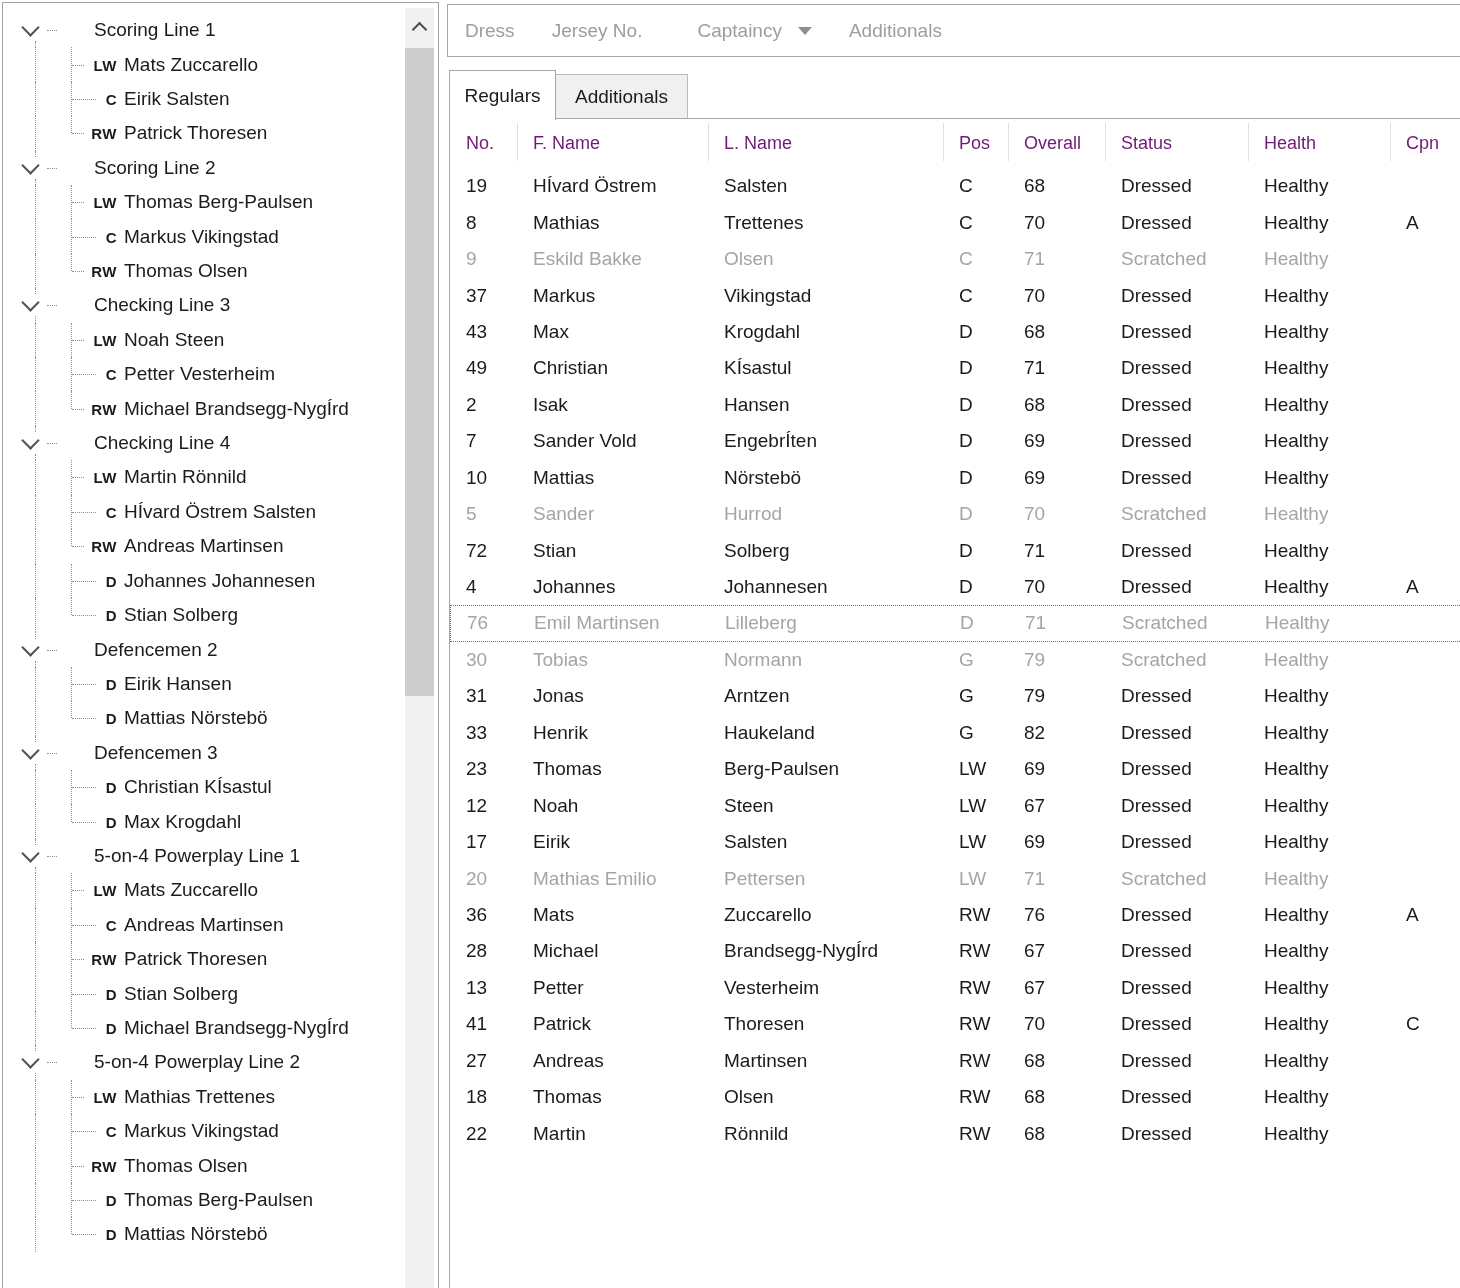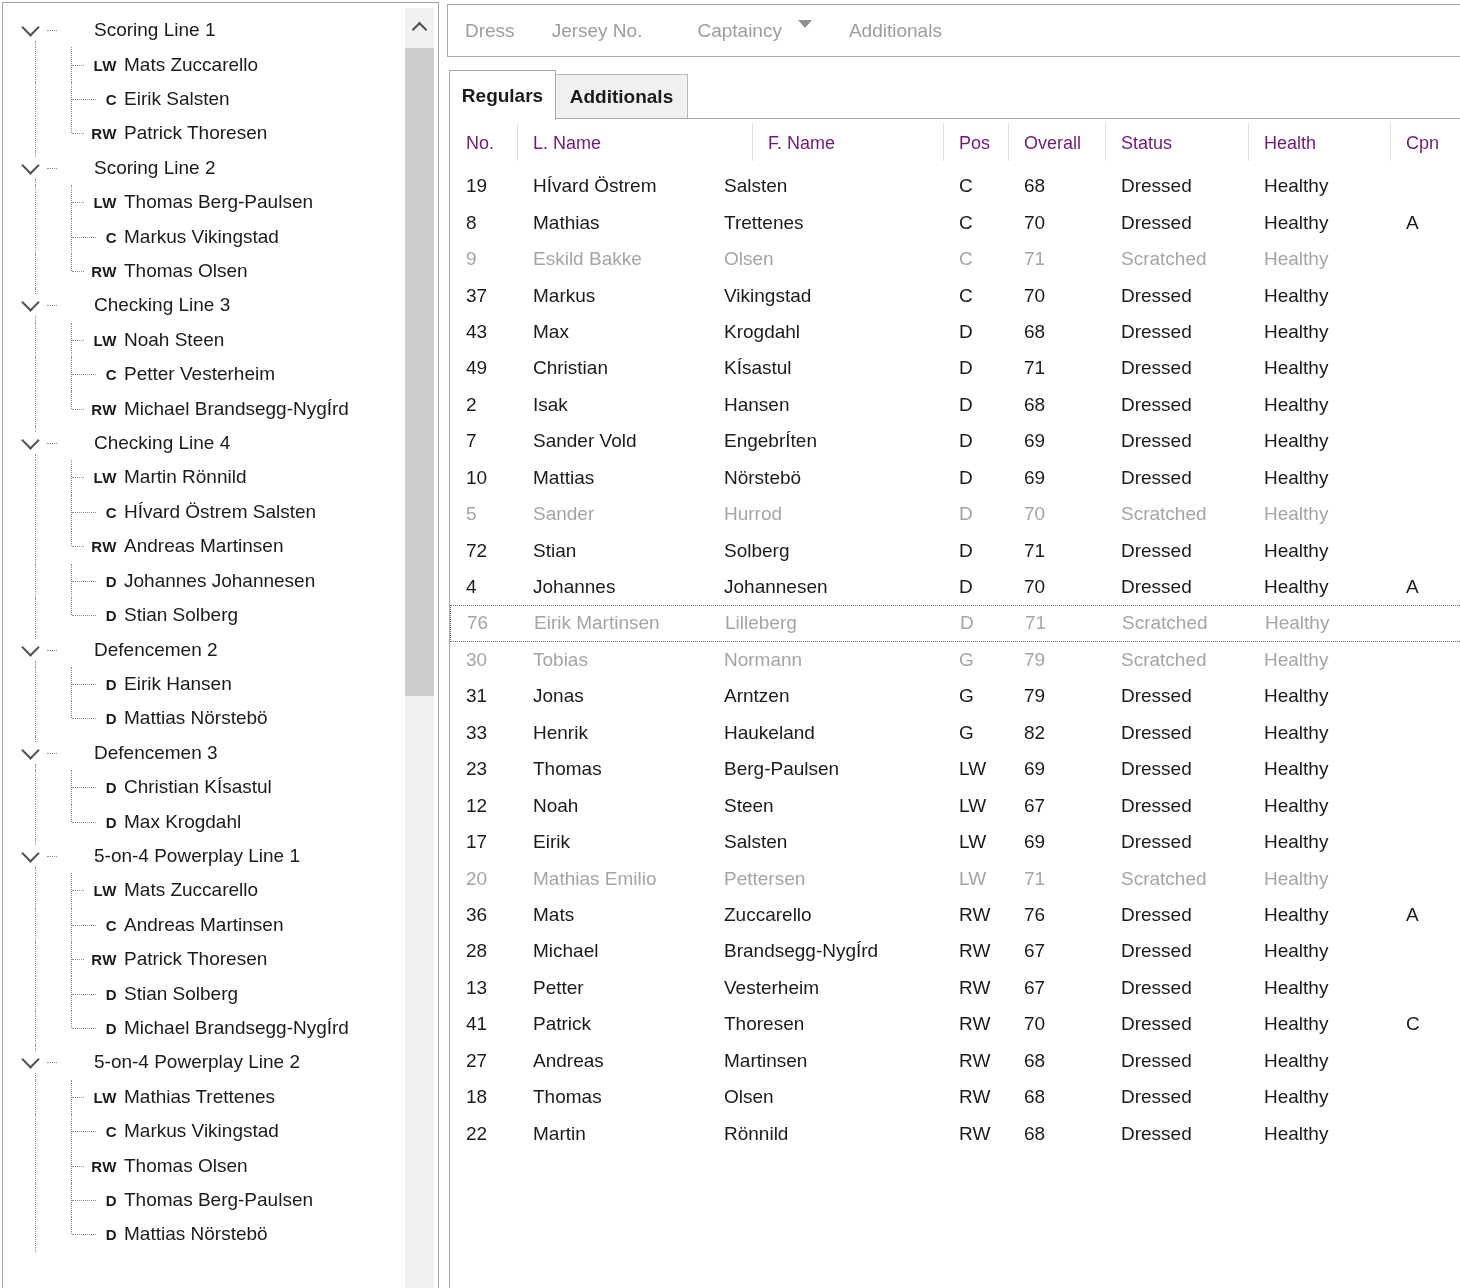--- a/index.html
+++ b/index.html
@@ -44,29 +44,29 @@
     position:absolute;left:9px;top:16px;width:9px;height:9px;
     border-left:2px solid #4d4d4d;border-top:2px solid #4d4d4d;transform:rotate(45deg);
   }
   .scroll-thumb{position:absolute;left:0;top:40px;width:100%;height:648px;background:#cdcdcd;}
   
   .toolbar{
     position:absolute;left:447px;top:4px;width:1016px;height:53px;
     border:1px solid #a7a7a7;box-sizing:border-box;background:#fff;
     display:flex;align-items:center;padding-left:17px;font-size:19px;color:#9d9d9d;
   }
-  .tb-item{display:flex;align-items:flex-start;margin-right:37px;white-space:nowrap;}
+  .tb-item{display:flex;align-items:center;margin-right:37px;white-space:nowrap;}
   .tb-item .caret{
     margin-left:16px;width:0;height:0;border-left:7px solid transparent;
     border-right:7px solid transparent;border-top:8px solid #8f8f8f;display:inline-block;
   }
   .tb-item:nth-child(3){margin-left:18px;}
   
   .tab{position:absolute;display:flex;align-items:center;justify-content:center;
-    font-size:19px;font-weight:700;box-sizing:border-box;white-space:nowrap;}
+    font-size:19px;font-weight:400;box-sizing:border-box;white-space:nowrap;}
   .tab.active{
     left:449px;top:70px;width:107px;height:50px;background:#fff;z-index:3;
     border:1px solid #a7a7a7;border-bottom:none;
   }
   .tab.inactive{
     left:556px;top:74px;width:132px;height:45px;background:#f0f0f0;z-index:1;
     border:1px solid #b9b9b9;border-bottom:none;border-left:none;
   }
   
   .table-box{
@@ -370,22 +370,22 @@
   </div>
 
 <div id="tab-strip">
     <div class="tab active">Regulars</div>
     <div class="tab inactive">Additionals</div>
   </div>
 
 <div class="table-box">
   <div class="thead" id="thead">
       <div class="c c0">No.</div>
+      <div class="c c1">F. Name</div>
       <div class="c c2">L. Name</div>
-      <div class="c c1">F. Name</div>
       <div class="c c3">Pos</div>
       <div class="c c4">Overall</div>
       <div class="c c5">Status</div>
       <div class="c c6">Health</div>
       <div class="c c7">Cpn</div>
     </div>
   <div id="tbody">
       <div class="trow">
         <div class="c c0">19</div>
         <div class="c c1">HÍvard Östrem</div>
@@ -501,21 +501,21 @@
         <div class="c c1">Johannes</div>
         <div class="c c2">Johannesen</div>
         <div class="c c3">D</div>
         <div class="c c4">70</div>
         <div class="c c5">Dressed</div>
         <div class="c c6">Healthy</div>
         <div class="c c7">A</div>
       </div>
       <div class="trow scratched focused">
         <div class="c c0">76</div>
-        <div class="c c1">Eirik Martinsen</div>
+        <div class="c c1">Emil Martinsen</div>
         <div class="c c2">Lilleberg</div>
         <div class="c c3">D</div>
         <div class="c c4">71</div>
         <div class="c c5">Scratched</div>
         <div class="c c6">Healthy</div>
         <div class="c c7"></div>
       </div>
       <div class="trow scratched">
         <div class="c c0">30</div>
         <div class="c c1">Tobias</div>

